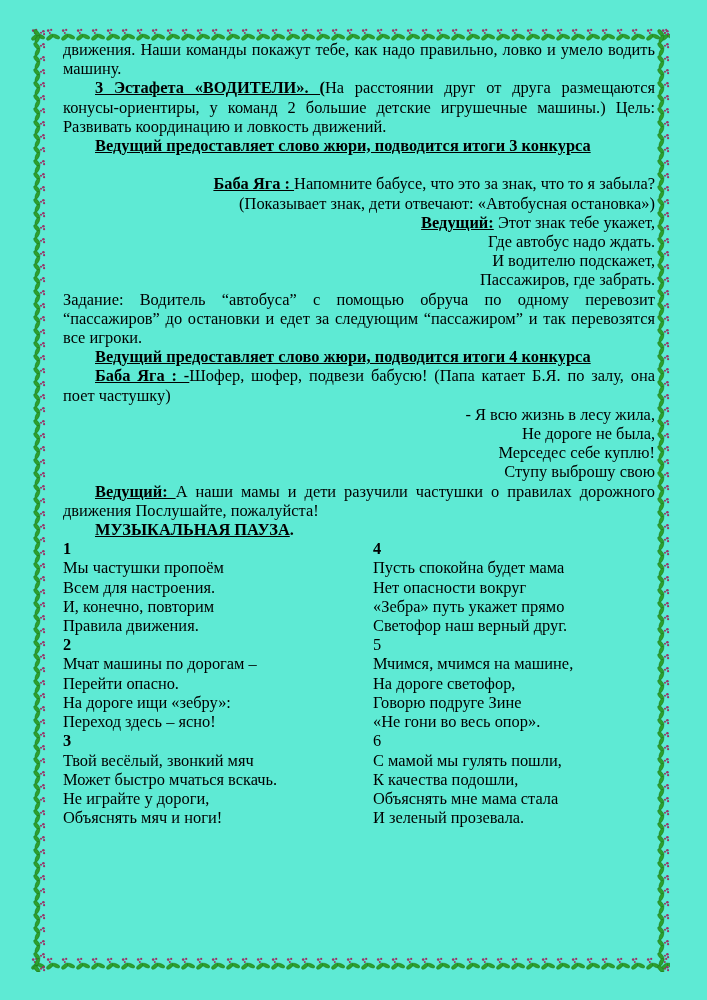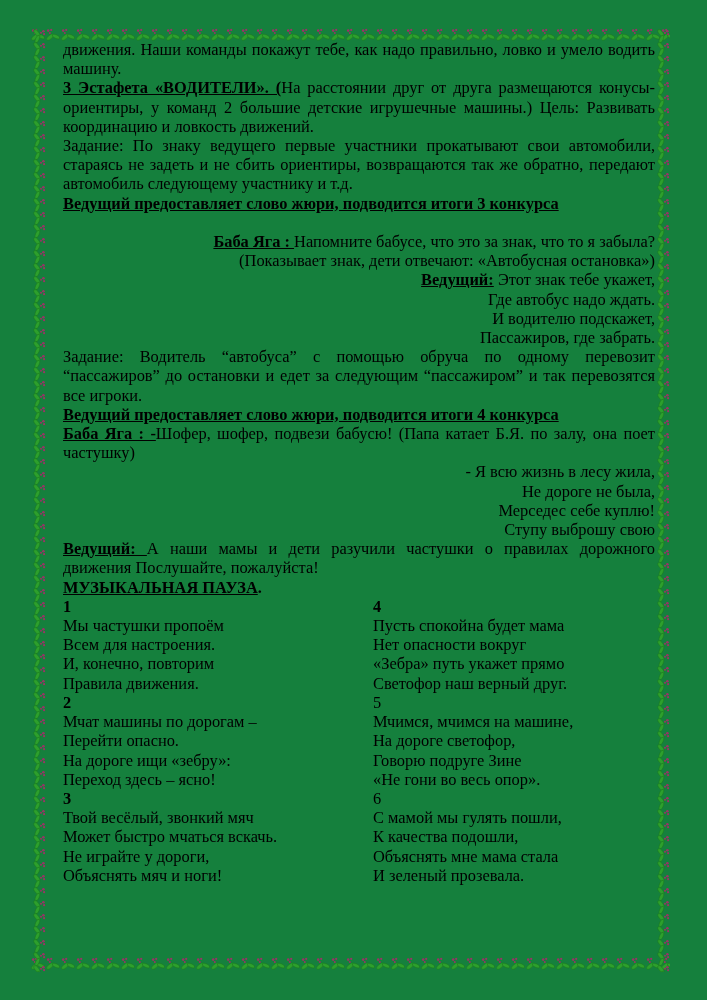--- a/index.html
+++ b/index.html
@@ -1,17 +1,17 @@
 <!DOCTYPE html>
 <html><head>
 <meta charset="utf-8">
 <style>
   html,body { margin:0; padding:0; background:#ffffff; }
   .page {
-    position:relative; width:707px; height:1000px; background:#15803d;
+    position:relative; width:707px; height:1000px; background:#5eead4;
     overflow:hidden; color:#000;
     font-family:"Liberation Serif","DejaVu Serif",serif;
   }
   
   .border-strip { position:absolute; display:flex; overflow:hidden; }
   .border-top    { left:30px;  top:28px;  width:640px; height:15px; flex-direction:row; }
   .border-bottom { left:30px;  top:957px; width:640px; height:15px; flex-direction:row; }
   .border-left   { left:31px;  top:28px;  width:15px;  height:944px; flex-direction:column; }
   .border-right  { left:655px; top:28px;  width:15px;  height:944px; flex-direction:column; }
   .motif { flex:0 0 auto; width:15px; height:14px; }
@@ -21,21 +21,21 @@
 
   
   .content {
     position:absolute; left:63px; top:40px; width:592px;
     font-size:16.4px; line-height:19.2px;
   }
   .para { text-align:justify; min-height:19.2px; }
   .para.nojust { text-align:right; }
   .para.indent { padding-left:70px; text-align:right; }
   .para.blank { height:19.2px; }
-  .lead { font-weight:bold; text-decoration:underline; }
+  .lead { font-weight:bold; text-decoration:underline;margin-left:32px; }
   .mid  { font-weight:bold; }
 
   .verses { display:flex; text-align:left; }
   .vcol-1 { width:310px; }
   .vcol-2 { flex:1; }
   .vnum { min-height:19.2px; }
   .vnum.bold { font-weight:bold; }
   .vline { min-height:19.2px; }
 </style>
 </head>
@@ -2136,21 +2136,20 @@
           <circle cx="6.2" cy="1.9" r="1.1" fill="#993366"></circle>
           <circle cx="4.8" cy="5.0" r="1.0" fill="#993366"></circle>
         </svg>
       </span>
     </div>
 
   <div class="content">
     <div id="paragraphs">
         <div class="para"><span>движения. Наши команды  покажут тебе, как надо правильно, ловко и умело водить машину.</span></div>
         <div class="para"><span class="lead">3 Эстафета «ВОДИТЕЛИ».  (</span><span>На расстоянии друг от друга размещаются конусы-ориентиры, у команд 2 большие детские игрушечные машины.) Цель: Развивать координацию и ловкость движений.</span></div>
-        <div class="para"><span>Задание: По знаку ведущего первые участники прокатывают свои автомобили, стараясь не задеть и не сбить ориентиры, возвращаются так же обратно, передают автомобиль  следующему участнику и т.д.</span></div>
         <div class="para"><span class="lead">Ведущий предоставляет слово жюри, подводится итоги 3 конкурса</span></div>
         <div class="para blank"></div>
         <div class="para nojust"><span class="lead">Баба Яга : </span><span>Напомните бабусе, что это за знак, что то я забыла?</span></div>
         <div class="para nojust"><span>(Показывает знак, дети отвечают:  «Автобусная остановка»)</span></div>
         <div class="para nojust"><span class="lead">Ведущий:</span><span> Этот знак тебе укажет,</span></div>
         <div class="para indent"><span>Где автобус надо ждать.</span></div>
         <div class="para indent"><span>И водителю подскажет,</span></div>
         <div class="para indent"><span>Пассажиров, где забрать.</span></div>
         <div class="para"><span>Задание: Водитель  “автобуса”  с  помощью  обруча  по  одному  перевозит “пассажиров” до остановки и едет за следующим “пассажиром” и так перевозятся все игроки.</span></div>
         <div class="para"><span class="lead">Ведущий предоставляет слово жюри, подводится итоги 4 конкурса</span></div>

